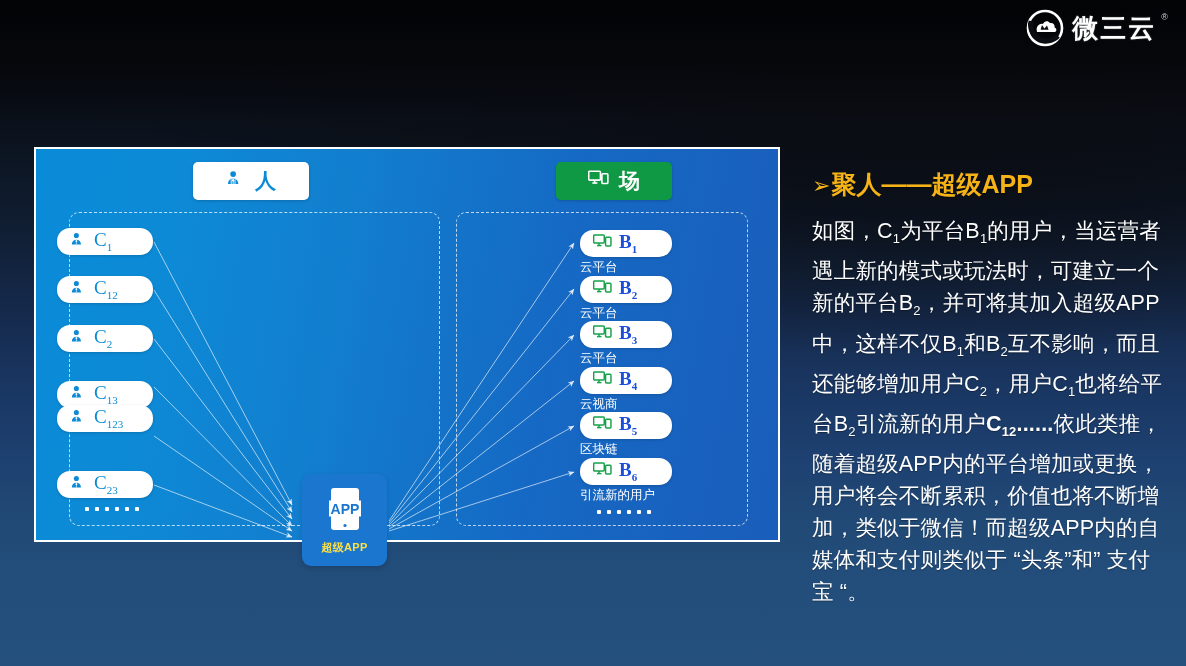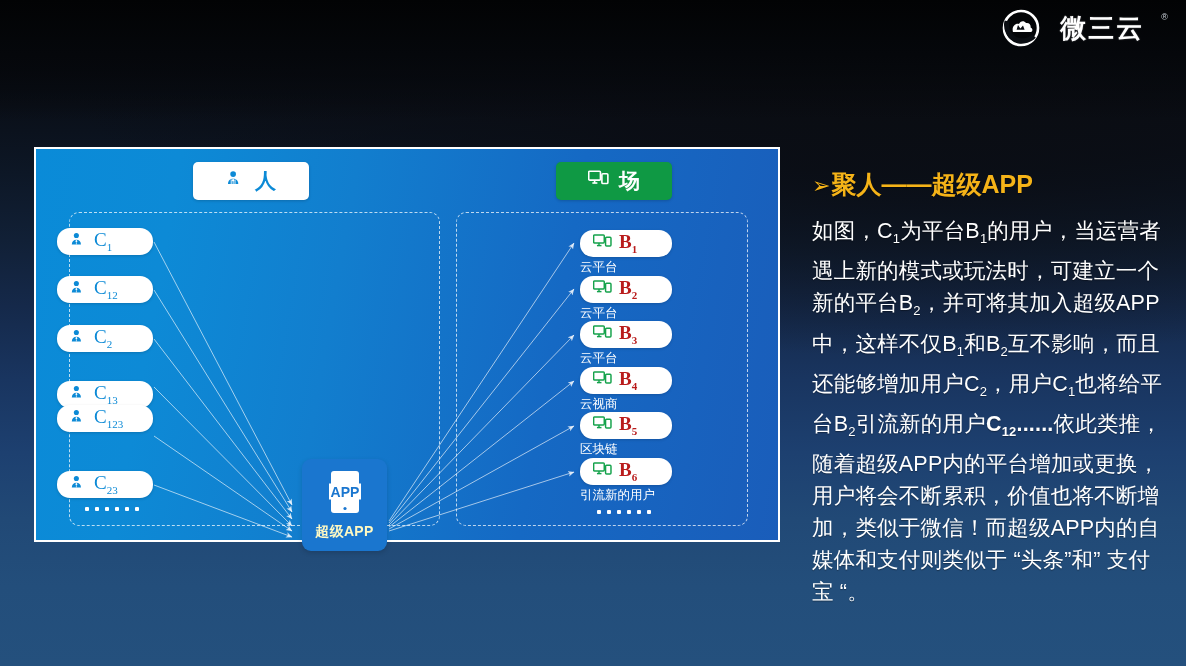--- a/index.html
+++ b/index.html
@@ -24,21 +24,21 @@
         #214976 78%,
         #234e7b 88%,
         #24507d 100%);
   }
   .topfade{
     position:absolute;left:0;top:0;width:1186px;height:120px;
     background:linear-gradient(to bottom,#020304 0%,#05070b 45%,rgba(8,12,19,0) 100%);
   }
 
   
-  .logo{position:absolute;right:18px;top:8px;display:flex;align-items:center;gap:19px;}
+  .logo{position:absolute;right:18px;top:8px;display:flex;align-items:center;gap:7px;}
   .logo .mark{width:40px;height:40px;position:relative;}
   .logo .mark svg{display:block;}
   .logo .wordmark{
     color:#fff;font-size:26px;letter-spacing:2px;font-weight:bold;
     font-family:"DejaVu Sans","Liberation Sans",sans-serif;
     text-shadow:0 0 2px rgba(255,255,255,.25);
   }
   .logo .reg{color:#cfd6de;font-size:9px;align-self:flex-start;margin-top:4px;margin-left:-2px;}
 
   
@@ -69,38 +69,38 @@
   .chip{
     position:absolute;background:#fff;border-radius:13px;height:27px;
     display:flex;align-items:center;gap:7px;padding:0 13px;box-sizing:border-box;
     box-shadow:0 1px 3px rgba(0,0,0,.16);
   }
   .chip .lbl{font-size:19px;line-height:1;font-family:"Liberation Serif","DejaVu Serif",serif;}
   .chip .lbl sub{font-size:11px;}
   .chip-c{left:21px;width:96px;}
   .chip-c .lbl{color:#0c8ad6;}
   .chip-b{left:544px;width:92px;}
-  .chip-b .lbl{color:#b91c1c;font-weight:bold;}
+  .chip-b .lbl{color:#1d4ed8;font-weight:bold;}
   .bcap{
     position:absolute;left:544px;width:92px;text-align:left;
     color:#ffffff;font-size:12.5px;white-space:nowrap;
   }
   .dots{
     position:absolute;display:flex;gap:6px;
   }
   .dots i{width:4px;height:4px;background:#fff;border-radius:1px;display:block;}
 
   
   .appnode{
-    position:absolute;left:266px;top:310px;width:85px;height:92px;
+    position:absolute;left:266px;top:325px;width:85px;height:92px;
     background:#1a76cf;border-radius:9px;
     display:flex;flex-direction:column;align-items:center;justify-content:center;gap:4px;
     box-shadow:0 2px 5px rgba(0,0,0,.15);
   }
-  .appnode .cap{color:#fef9c3;font-size:14px;font-weight:bold;letter-spacing:.3px;}
+  .appnode .cap{color:#fde047;font-size:11px;font-weight:bold;letter-spacing:.3px;}
 
   .edges{position:absolute;left:0;top:0;width:746px;height:395px;pointer-events:none;}
 
   
   .txt{position:absolute;left:812px;top:168px;width:352px;}
   .txt h2{
     margin:0 0 14px 0;font-size:25px;font-weight:bold;color:#f5b318;
     letter-spacing:0px;white-space:nowrap;
     text-shadow:0 1px 1px rgba(0,0,0,.35);
   }

